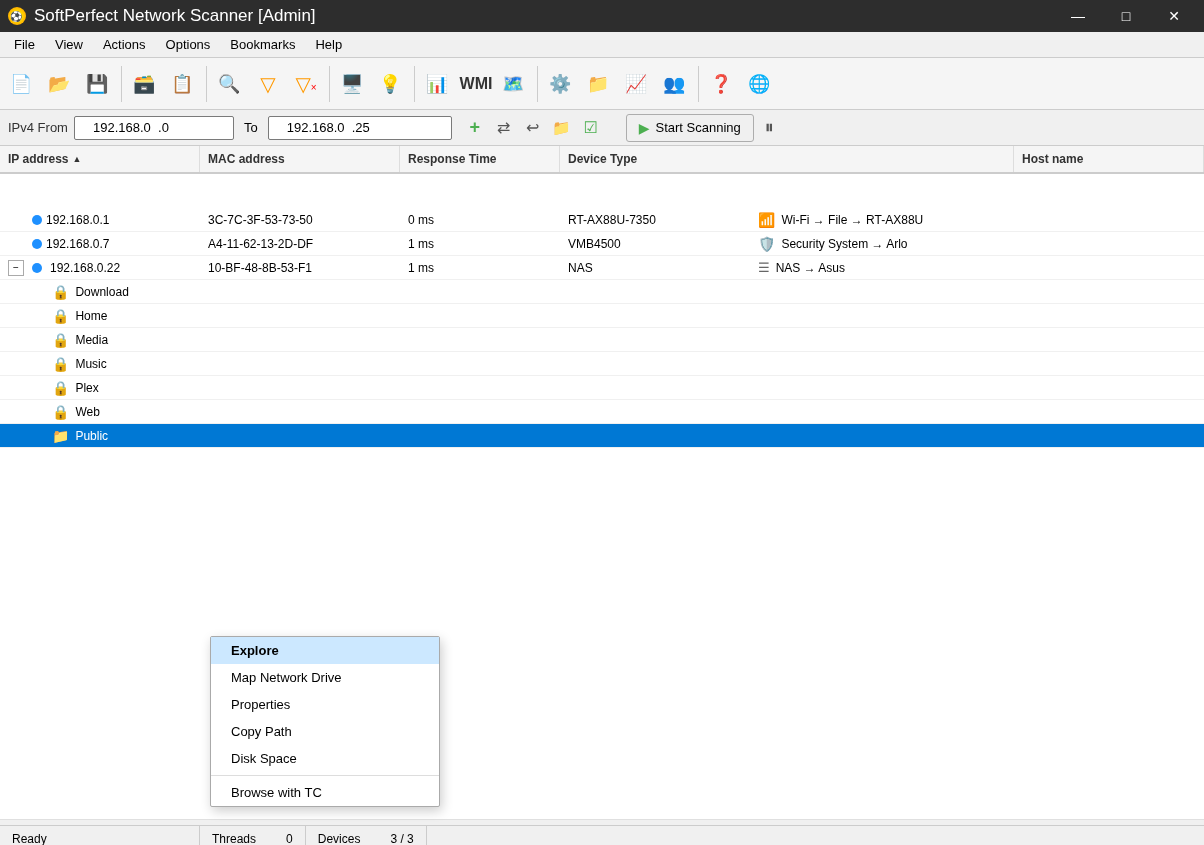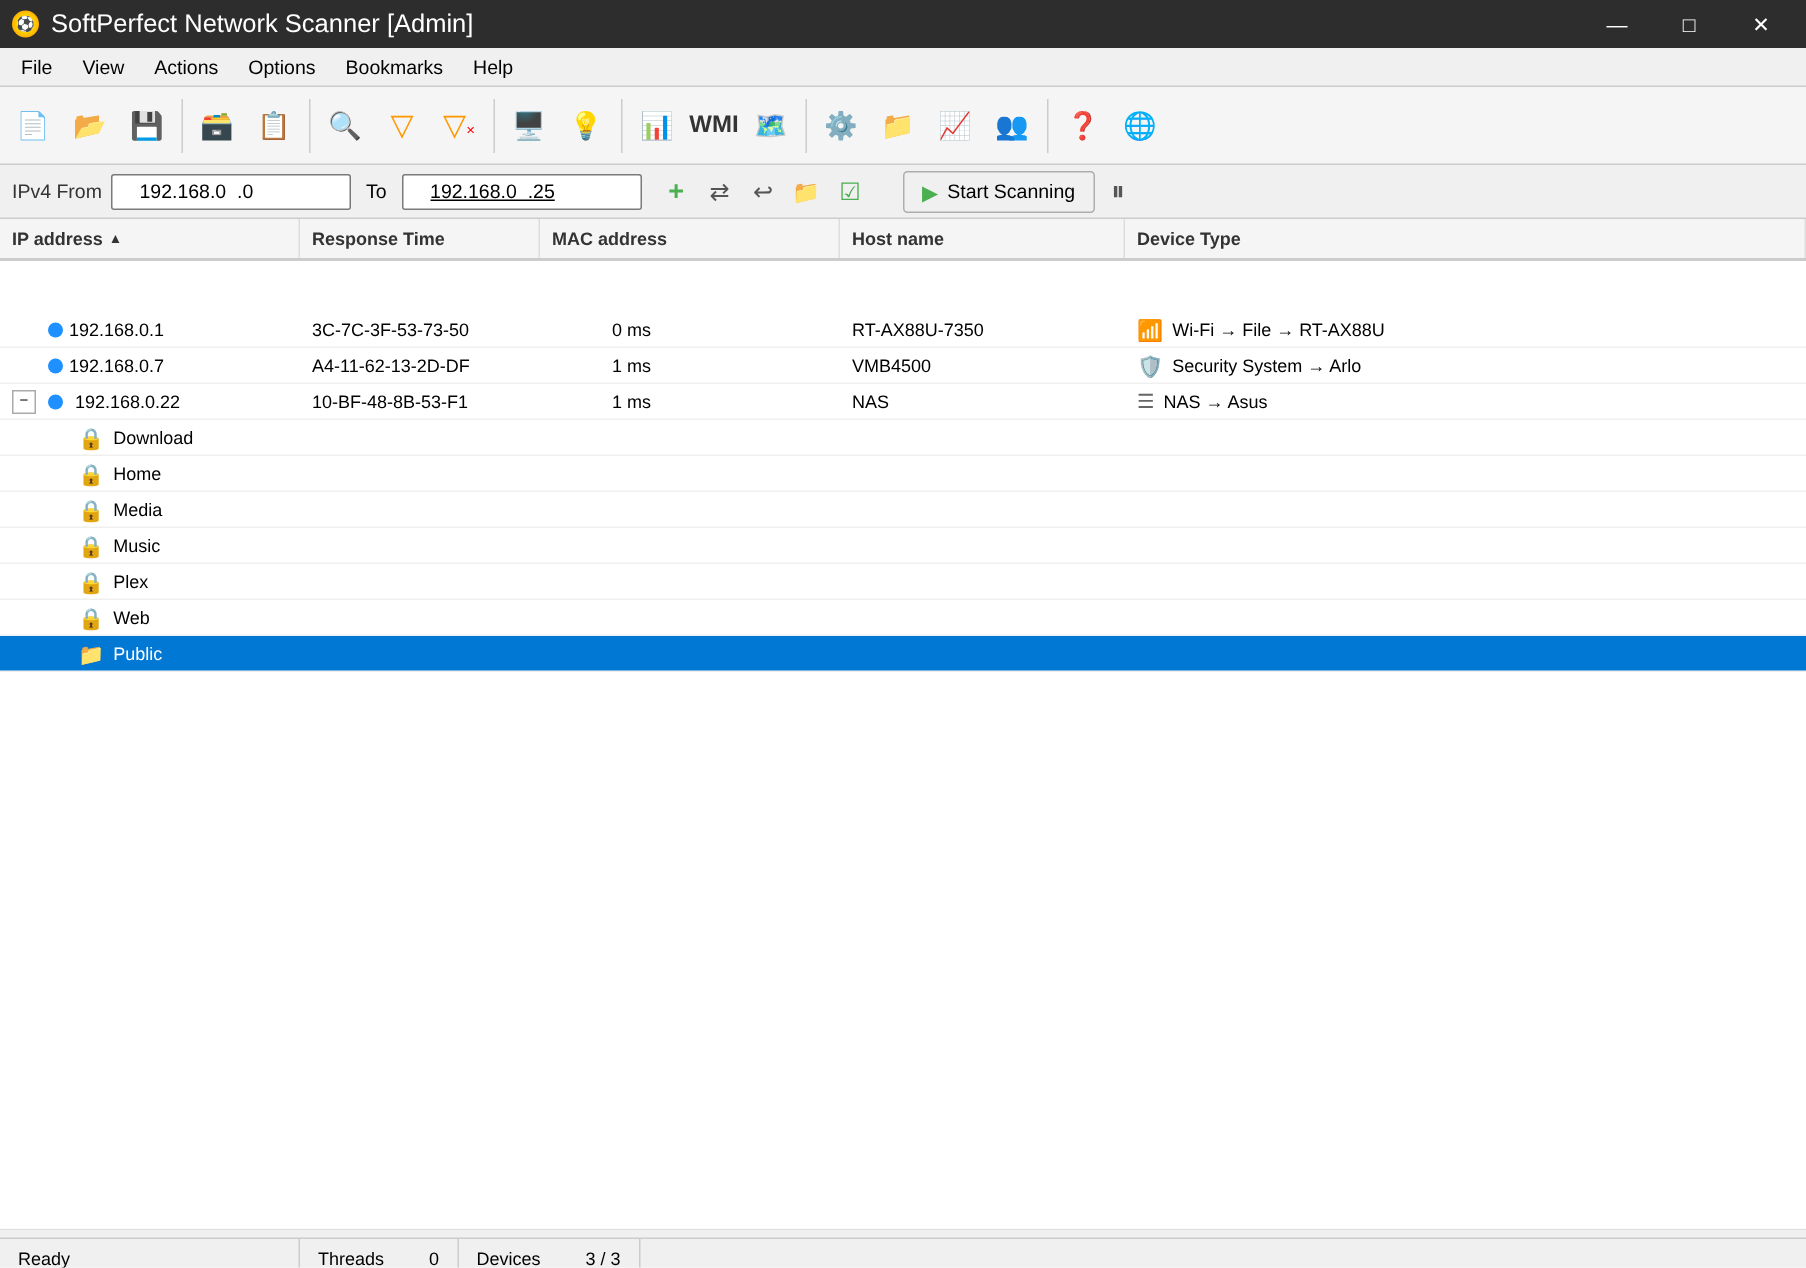--- a/index.html
+++ b/index.html
@@ -98,21 +98,21 @@
     .addr-input {
       height: 24px;
       border: 1px solid #7a7a7a;
       border-radius: 2px;
       padding: 0 18px;
       font-size: 13px;
       background: #fff;
       width: 160px;
     }
     .addr-to { font-size: 13px; margin: 0 4px; }
-    .addr-input2 { width: 160px; text-decoration: underline; }
+    .addr-input2 { width: 184px; }
     .addr-actions { display: flex; gap: 3px; margin-left: 4px; }
     .addr-btn {
       width: 26px; height: 26px;
       background: transparent;
       border: 1px solid transparent;
       border-radius: 3px;
       cursor: pointer;
       font-size: 16px;
       display: flex; align-items: center; justify-content: center;
     }
@@ -388,31 +388,31 @@
   <button class="pause-btn" title="Pause">⏸</button>
 </div>
 
 <div id="main" style="position:relative;">
 
   <div id="table-header">
     <div class="col-header col-ip">
       <span>IP address</span>
       <span class="sort-arrow">▲</span>
     </div>
+    <div class="col-header col-mac">
+      <span>MAC address</span>
+    </div>
     <div class="col-header col-resp">
       <span>Response Time</span>
     </div>
-    <div class="col-header col-mac">
-      <span>MAC address</span>
+    <div class="col-header col-devtype">
+      <span>Device Type</span>
     </div>
     <div class="col-header col-host">
       <span>Host name</span>
-    </div>
-    <div class="col-header col-devtype">
-      <span>Device Type</span>
     </div>
   </div>
 
   <div id="table-body">
 
     <div class="tree-row">
       <div class="cell cell-ip">
         <span style="width:20px; display:inline-block;"></span>
         <span class="dot-blue"></span>
         <span>192.168.0.1</span>
@@ -480,20 +480,29 @@
       <span style="font-size:14px;">🔒</span>
       <span class="share-name">Web</span>
     </div>
     <div class="share-row selected">
       <span style="font-size:14px;">📁</span>
       <span class="share-name">Public</span>
     </div>
 
   </div>
 
+  <div id="context-menu">
+    <div class="ctx-item bold active">Explore</div>
+    <div class="ctx-item">Map Network Drive</div>
+    <div class="ctx-item">Properties</div>
+    <div class="ctx-item">Copy Path</div>
+    <div class="ctx-item">Disk Space</div>
+    <div class="ctx-separator"></div>
+    <div class="ctx-item">Browse with TC</div>
+  </div>
 
 </div>
 
 <div id="scroll-area"></div>
 
 <div id="status-bar">
   <div class="status-section status-ready">
     <span>Ready</span>
   </div>
   <div class="status-section status-threads">

